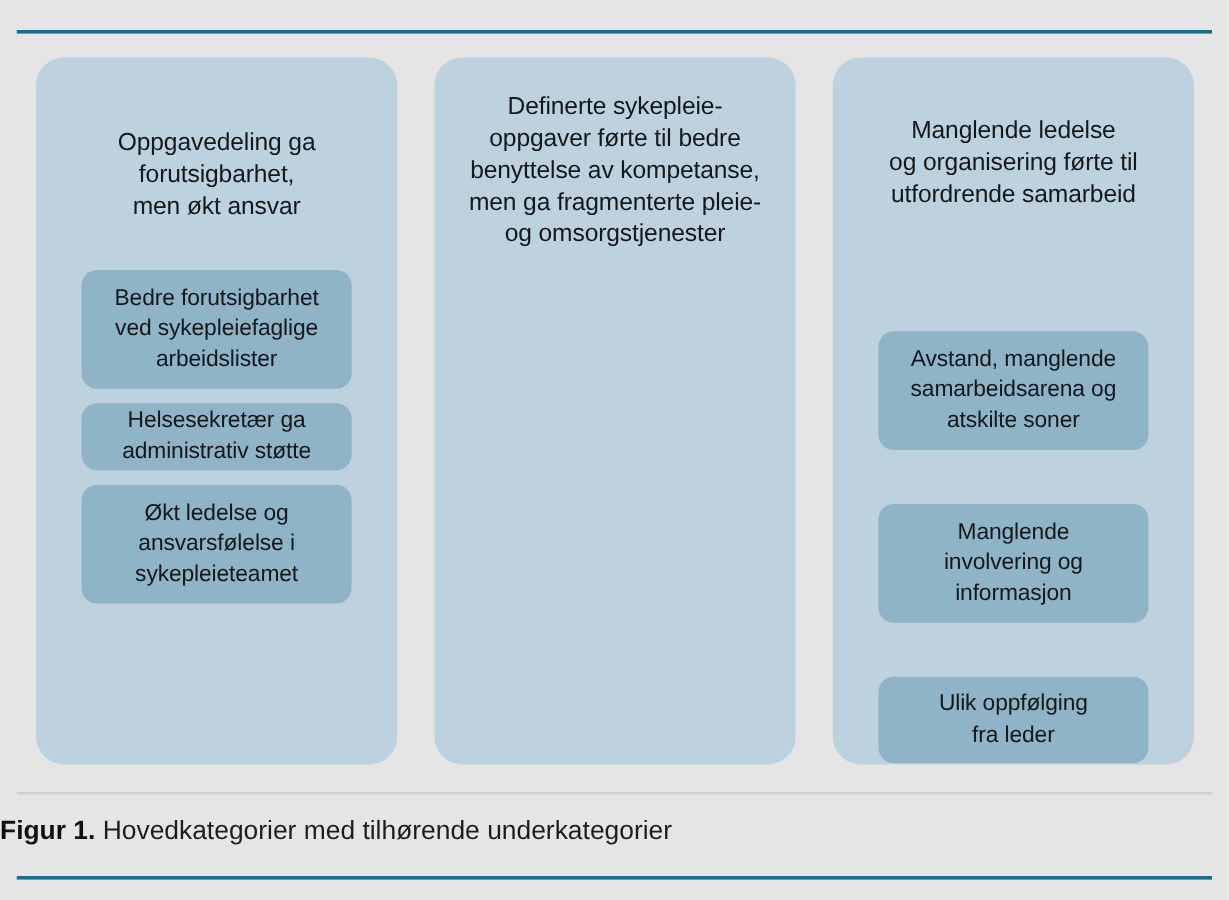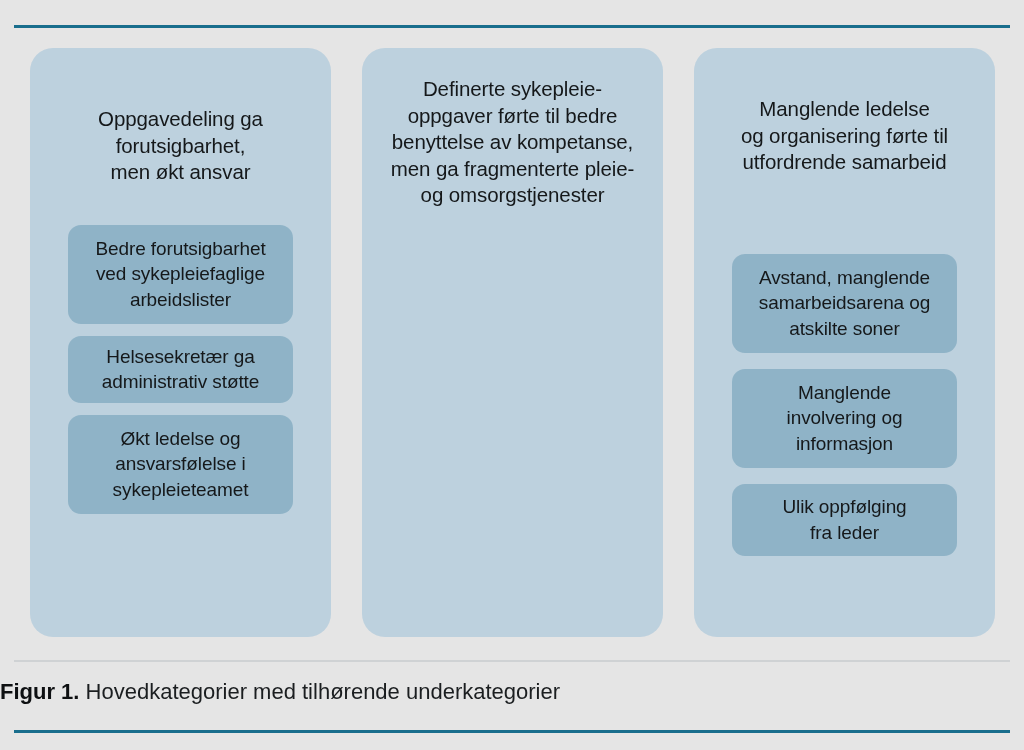--- a/index.html
+++ b/index.html
@@ -85,32 +85,32 @@
     align-items: center;
     justify-content: center;
     letter-spacing: -0.1px;
   }
 
   
   .col-1 .panel-heading { margin-top: 30px; }
   .col-1 .subcat-list { margin-top: 39px; gap: 12px; }
   .col-1 .subcat-box { width: 225px; }
   .col-1 .subcat-box.h3 { height: 99px; }
-  .col-1 .subcat-box.h2 { height: 67px; }
+  .col-1 .subcat-box.h2 { height: 56px; }
 
   
   .col-2 .panel-heading { }
   .col-2 .subcat-list { margin-top: 34px; gap: 26px; }
   .col-2 .subcat-box { width: 225px; }
   .col-2 .subcat-box.h2 { height: 72px; }
   .col-2 .subcat-box.h3 { height: 99px; }
 
   
   .col-3 .panel-heading { margin-top: 20px; }
-  .col-3 .subcat-list { margin-top: 78px; gap: 16px; justify-content: space-between; }
+  .col-3 .subcat-list { margin-top: 100px; gap: 45px; justify-content: space-between; }
   .col-3 .subcat-box { width: 225px; }
   .col-3 .subcat-box.h3 { height: 99px; }
   .col-3 .subcat-box.h2 { height: 72px; }
 
   
   .rule-caption-top {
     position: absolute;
     left: 14px;
     top: 660px;
     width: 996px;

